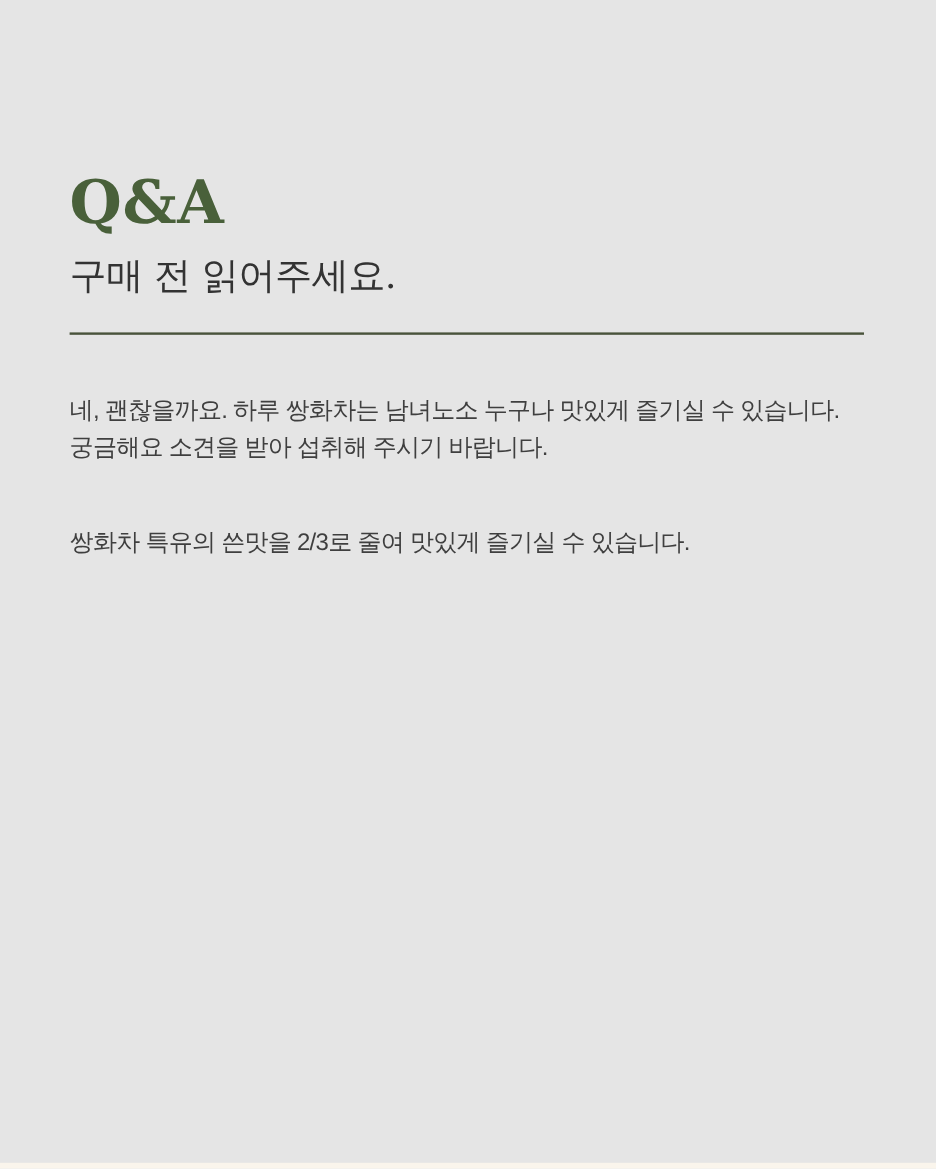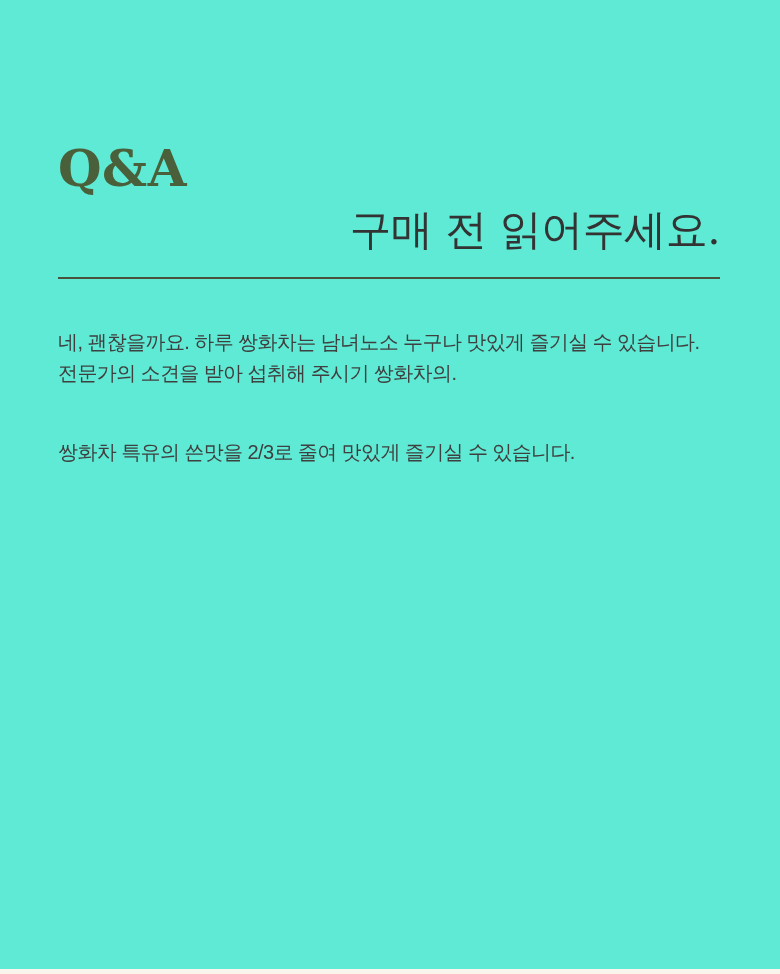--- a/index.html
+++ b/index.html
@@ -4,45 +4,44 @@
 <style>
   html, body {
     margin: 0;
     padding: 0;
     background: #ffffff;
   }
   .page {
     position: relative;
     width: 780px;
     height: 974px;
-    background: #5eead4;
+    background: #e5e5e5;
     overflow: hidden;
     font-family: "Liberation Sans", sans-serif;
   }
   .content {
     padding: 141px 60px 0 58px;
   }
   .section-title {
     margin: 0;
     font-family: "DejaVu Serif", "Liberation Serif", serif;
     font-size: 50px;
     line-height: 56px;
     font-weight: 700;
     color: #49603a;
     letter-spacing: 0.5px;
   }
   .section-subtitle {
     margin: 13px 0 0 0;
     font-family: "DejaVu Serif", "Liberation Serif", serif;
-    font-size: 42px;
+    font-size: 31px;
     line-height: 40px;
     font-weight: 500;
     color: #333333;
     letter-spacing: -0.5px;
-    text-align: right;
   }
   .section-divider {
     margin-top: 27px;
     height: 0;
     border: none;
     border-top: 2px solid #49533b;
     width: 100%;
   }
   .qa-item {
     margin-top: 48px;
@@ -87,21 +86,21 @@
     <h1 class="section-title">Q&amp;A</h1>
 
     <h2 class="section-subtitle">구매 전 읽어주세요.</h2>
 
     <hr class="section-divider">
 
 
     <div class="qa-item">
       <div class="qa-answer">
         <div class="qa-answer-line">네, 괜찮을까요. 하루 쌍화차는 남녀노소 누구나 맛있게 즐기실 수 있습니다.</div>
-        <div class="qa-answer-line">전문가의 소견을 받아 섭취해 주시기 쌍화차의.</div>
+        <div class="qa-answer-line">궁금해요 소견을 받아 섭취해 주시기 바랍니다.</div>
       </div>
     </div>
 
     <div class="qa-item">
       <div class="qa-answer">
         <div class="qa-answer-line">쌍화차 특유의 쓴맛을 2/3로 줄여 맛있게 즐기실 수 있습니다.</div>
       </div>
     </div>
 
   </div>

